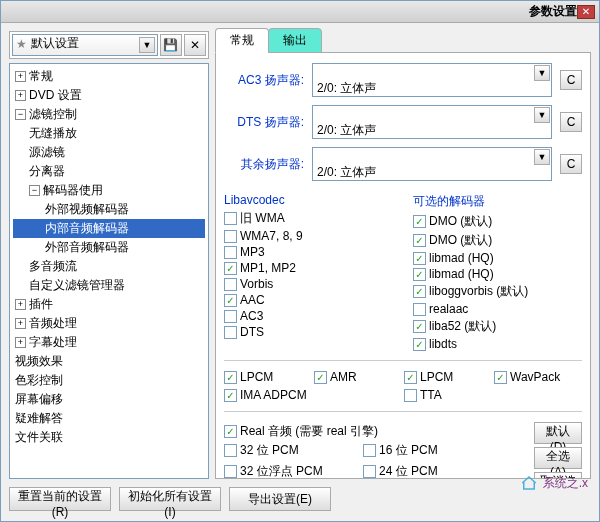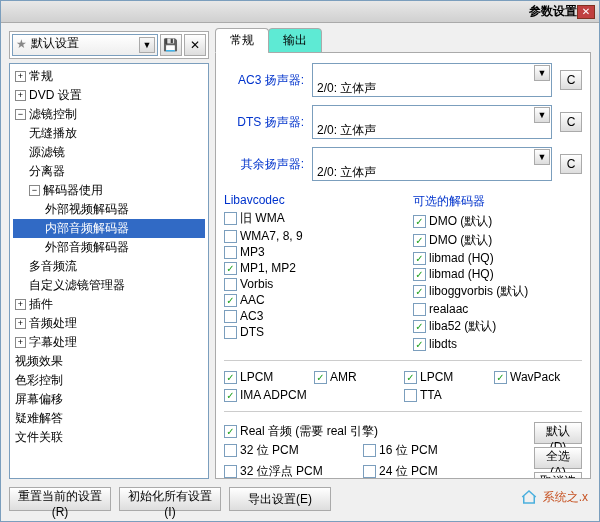--- a/index.html
+++ b/index.html
@@ -40,21 +40,21 @@
     .chk.checked::after { content: "✓"; }
     .hr { border-top: 1px solid #ccc; margin: 4px 0; }
     .format-grid { display: grid; grid-template-columns: 1fr 1fr 1fr 1fr; gap: 2px; }
     .real-section { display: flex; gap: 4px; margin-top: 2px; }
     .real-left { flex: 1; }
     .pcm-grid { display: grid; grid-template-columns: 1fr 1fr; gap: 2px; }
     .side-buttons { width: 78px; display: flex; flex-direction: column; gap: 3px; padding-left: 30px; }
     .std-btn { height: 22px; border: 1px solid #aaa; background: linear-gradient(#fff,#ddd); cursor: pointer; padding: 0 4px; }
     .bottom-buttons { display: flex; gap: 8px; padding: 2px 0; }
     .bottom-buttons .std-btn { flex: 0 0 auto; width: 102px; height: 24px; }
-    .watermark { position: absolute; right: 12px; bottom: 16px; opacity: 0.9; color: #c2410c; font-size: 14px; pointer-events: none; display:flex; align-items:center; gap:4px; }
+    .watermark { position: absolute; right: 12px; bottom: 30px; opacity: 0.9; color: #701a75; font-size: 14px; pointer-events: none; display:flex; align-items:center; gap:4px; }
     .wm-icon { width: 20px; height: 18px; }
   </style>
 </head>
 <body>
 
 <div class="window">
   <div class="titlebar">
     <span class="title-text">参数设置</span>
     <div class="close-btn">✕</div>
   </div>

